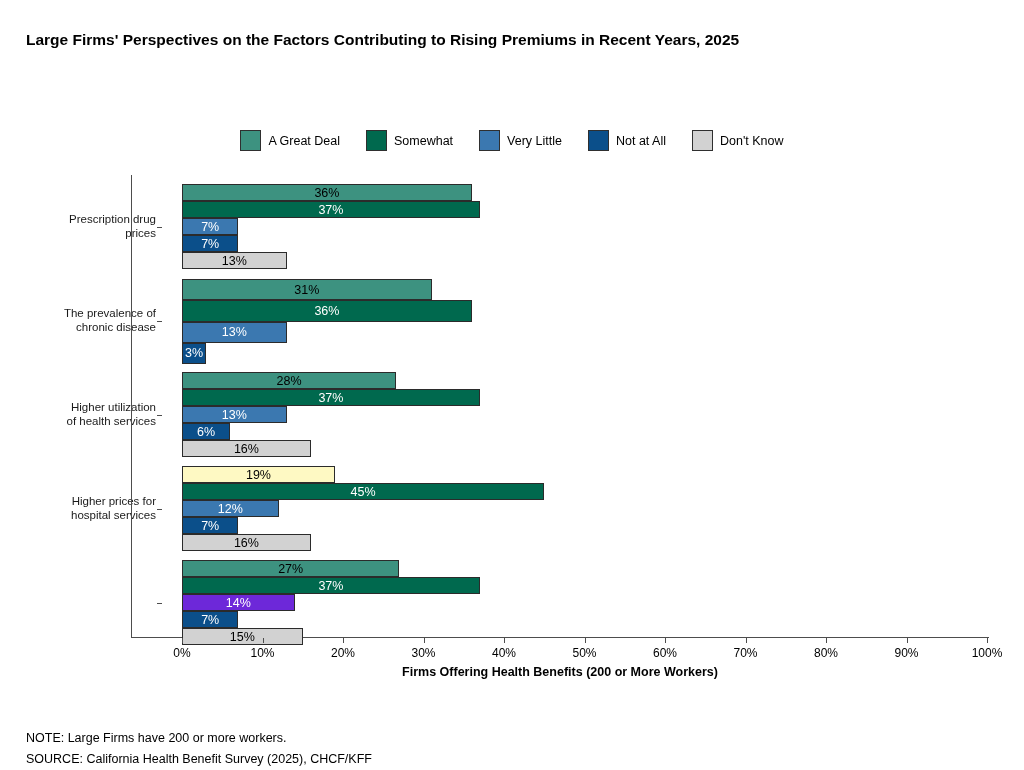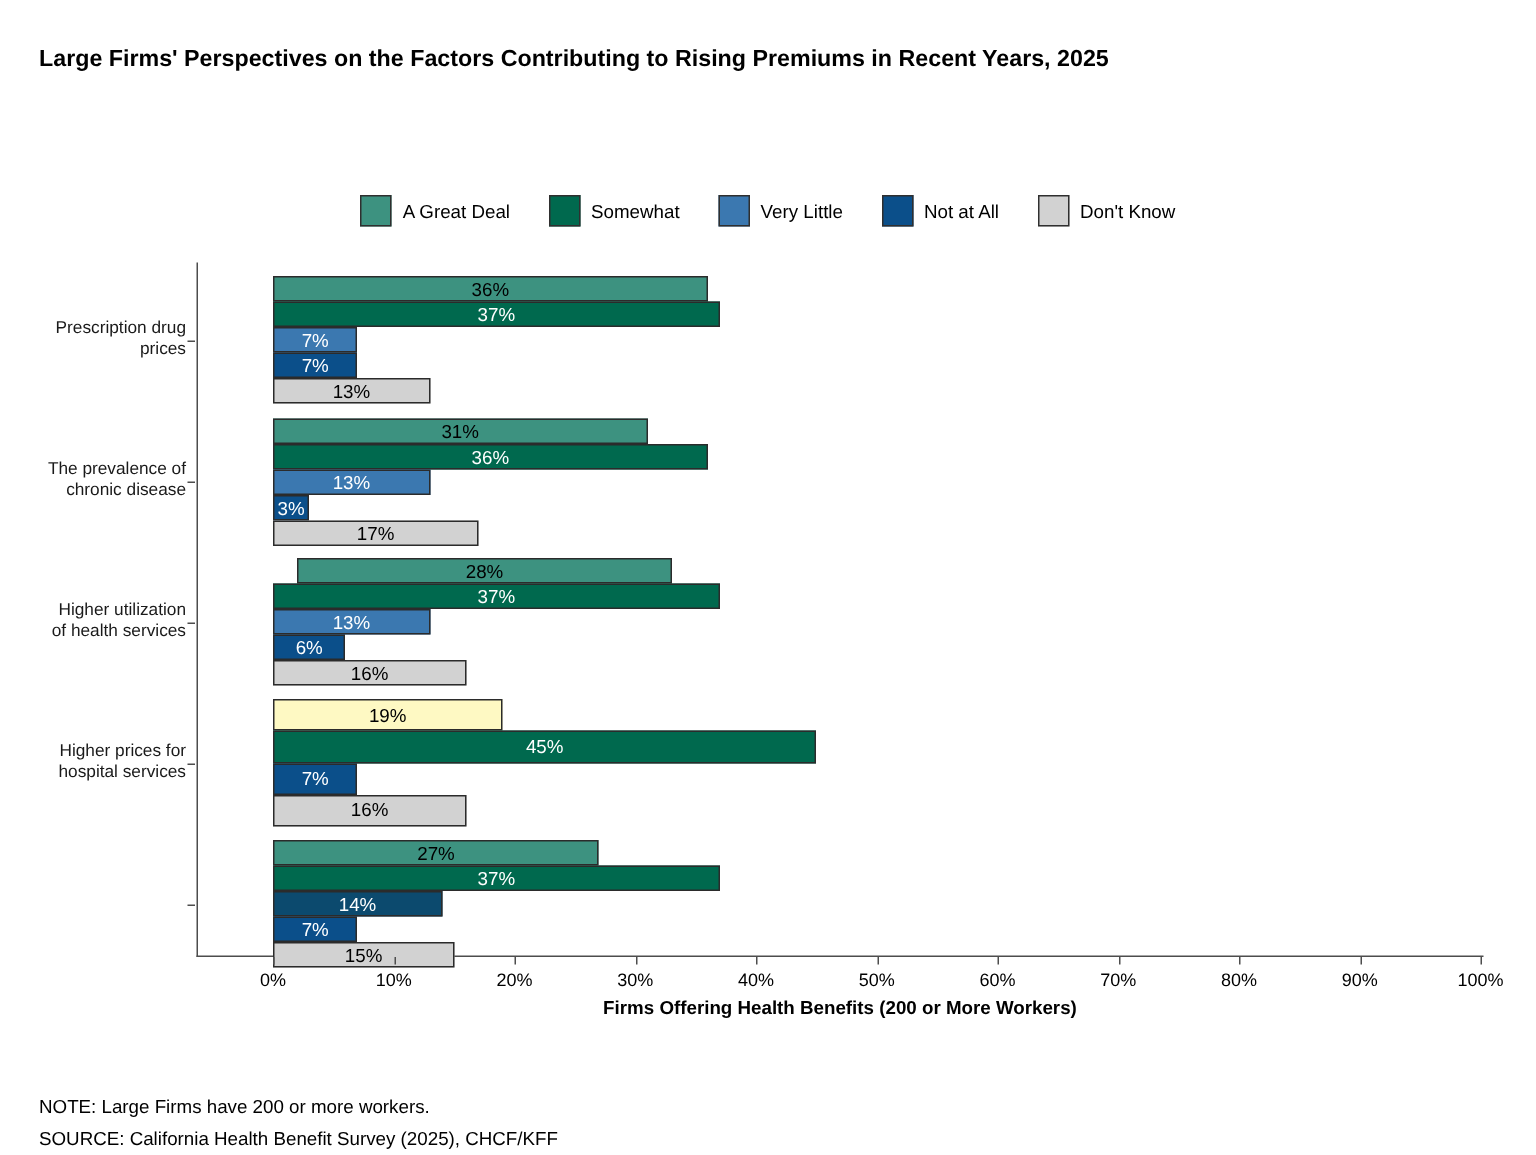--- a/index.html
+++ b/index.html
@@ -120,20 +120,21 @@
     font-size: 11.5px;
     line-height: 1.3;
     color: #1a1a1a;
   }
   .cat-labels {
     position: absolute;
     left: 0;
     top: 175px;
     width: 124px;
     height: 463px;
+    padding-left: 32px;
   }
   .tick-dash {
     position: absolute;
     width: 5px;
     height: 1px;
     background: #4d4d4d;
     right: -6px;
   }
   
   .xaxis {
@@ -258,26 +259,23 @@
         </div>
         <div class="seg" style="width: 289.8px; background: rgb(0, 105, 78);">
           <span class="seg-label" style="color: rgb(255, 255, 255);">36%</span>
         </div>
         <div class="seg" style="width: 104.65px; background: rgb(59, 120, 176);">
           <span class="seg-label" style="color: rgb(255, 255, 255);">13%</span>
         </div>
         <div class="seg" style="width: 24.15px; background: rgb(11, 79, 138);">
           <span class="seg-label" style="color: rgb(255, 255, 255);">3%</span>
         </div>
-        <div class="seg" style="width: 136.85px; background: rgb(210, 210, 210);">
-          <span class="seg-label" style="color: rgb(0, 0, 0);">17%</span>
-        </div>
       </div>
       <div class="bar-row" style="top: 197px;">
-        <div class="seg" style="width: 250px; background: rgb(61, 146, 128); margin-left: 16px;">
+        <div class="seg" style="width: 214px; background: rgb(61, 146, 128);">
           <span class="seg-label" style="color: rgb(0, 0, 0);">28%</span>
         </div>
         <div class="seg" style="width: 297.85px; background: rgb(0, 105, 78);">
           <span class="seg-label" style="color: rgb(255, 255, 255);">37%</span>
         </div>
         <div class="seg" style="width: 104.65px; background: rgb(59, 120, 176);">
           <span class="seg-label" style="color: rgb(255, 255, 255);">13%</span>
         </div>
         <div class="seg" style="width: 48.3px; background: rgb(11, 79, 138);">
           <span class="seg-label" style="color: rgb(255, 255, 255);">6%</span>
@@ -286,35 +284,38 @@
           <span class="seg-label" style="color: rgb(0, 0, 0);">16%</span>
         </div>
       </div>
       <div class="bar-row" style="top: 291px;">
         <div class="seg" style="width: 152.95px; background: #fef9c3;">
           <span class="seg-label" style="color: rgb(0, 0, 0);">19%</span>
         </div>
         <div class="seg" style="width: 362.25px; background: rgb(0, 105, 78);">
           <span class="seg-label" style="color: rgb(255, 255, 255);">45%</span>
         </div>
+        <div class="seg" style="width: 96.6px; background: rgb(59, 120, 176);">
+          <span class="seg-label" style="color: rgb(255, 255, 255);">12%</span>
+        </div>
         <div class="seg" style="width: 56.35px; background: rgb(11, 79, 138);">
           <span class="seg-label" style="color: rgb(255, 255, 255);">7%</span>
         </div>
         <div class="seg" style="width: 128.8px; background: rgb(210, 210, 210);">
           <span class="seg-label" style="color: rgb(0, 0, 0);">16%</span>
         </div>
       </div>
       <div class="bar-row" style="top: 385px;">
         <div class="seg" style="width: 217.35px; background: rgb(61, 146, 128);">
           <span class="seg-label" style="color: rgb(0, 0, 0);">27%</span>
         </div>
         <div class="seg" style="width: 297.85px; background: rgb(0, 105, 78);">
           <span class="seg-label" style="color: rgb(255, 255, 255);">37%</span>
         </div>
-        <div class="seg" style="width: 112.7px; background: #0c4a6e;">
+        <div class="seg" style="width: 112.7px; background: #6d28d9;">
           <span class="seg-label" style="color: rgb(255, 255, 255);">14%</span>
         </div>
         <div class="seg" style="width: 56.35px; background: rgb(11, 79, 138);">
           <span class="seg-label" style="color: rgb(255, 255, 255);">7%</span>
         </div>
         <div class="seg" style="width: 120.75px; background: rgb(210, 210, 210);">
           <span class="seg-label" style="color: rgb(0, 0, 0);">15%</span>
         </div>
       </div>
     </div>

